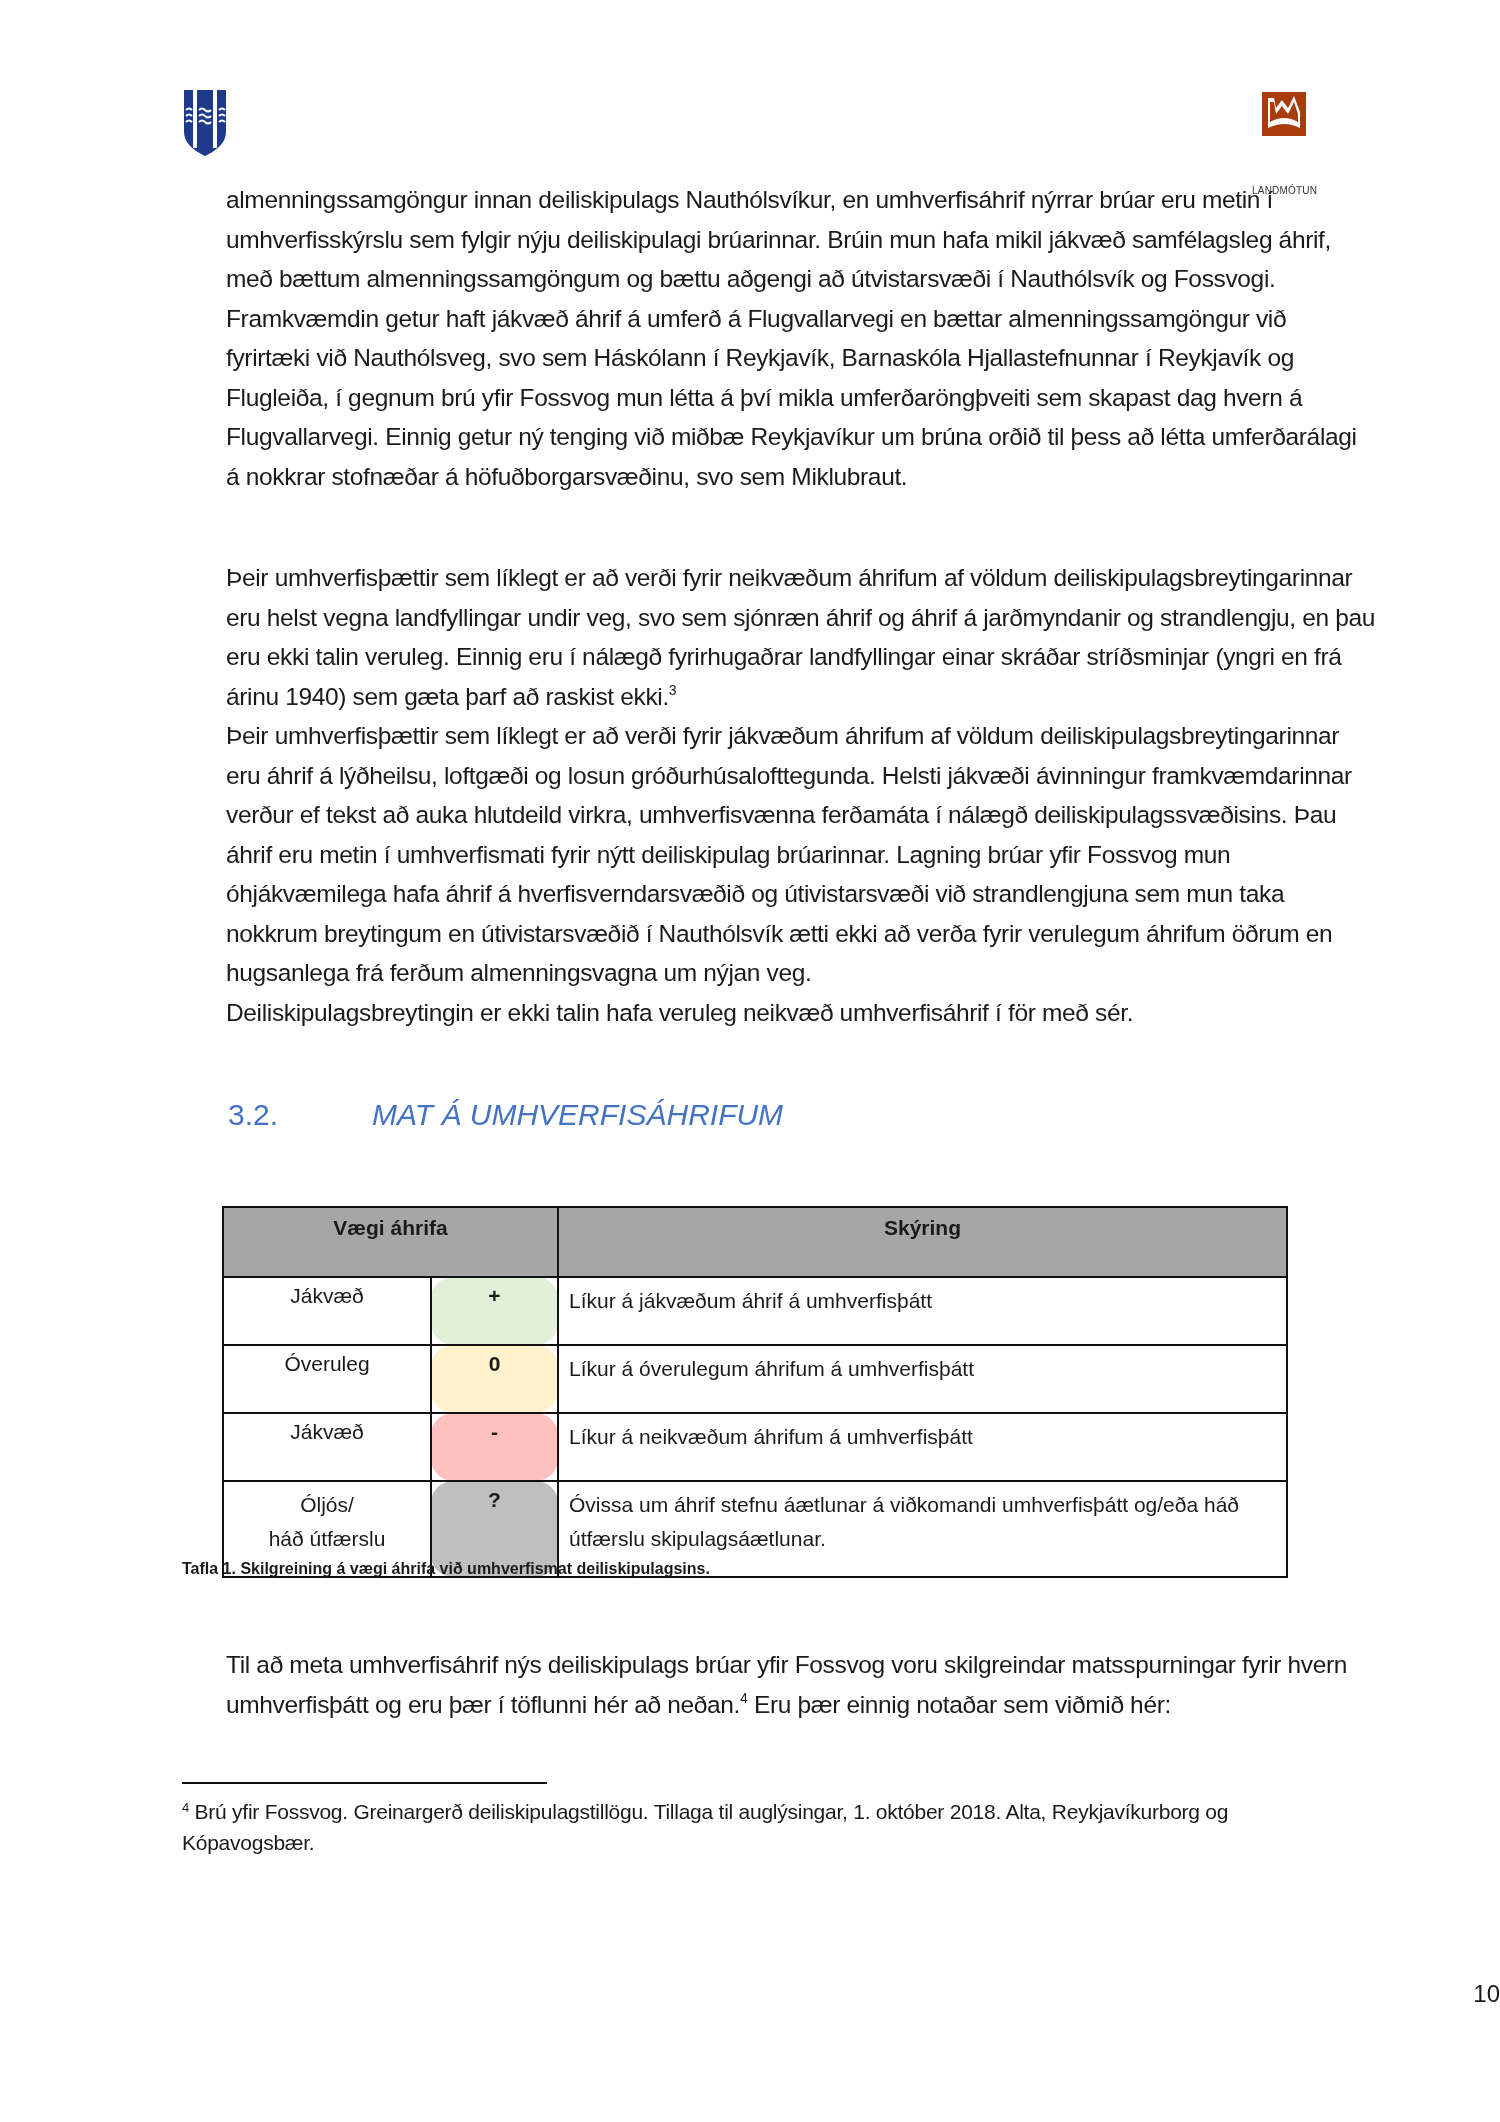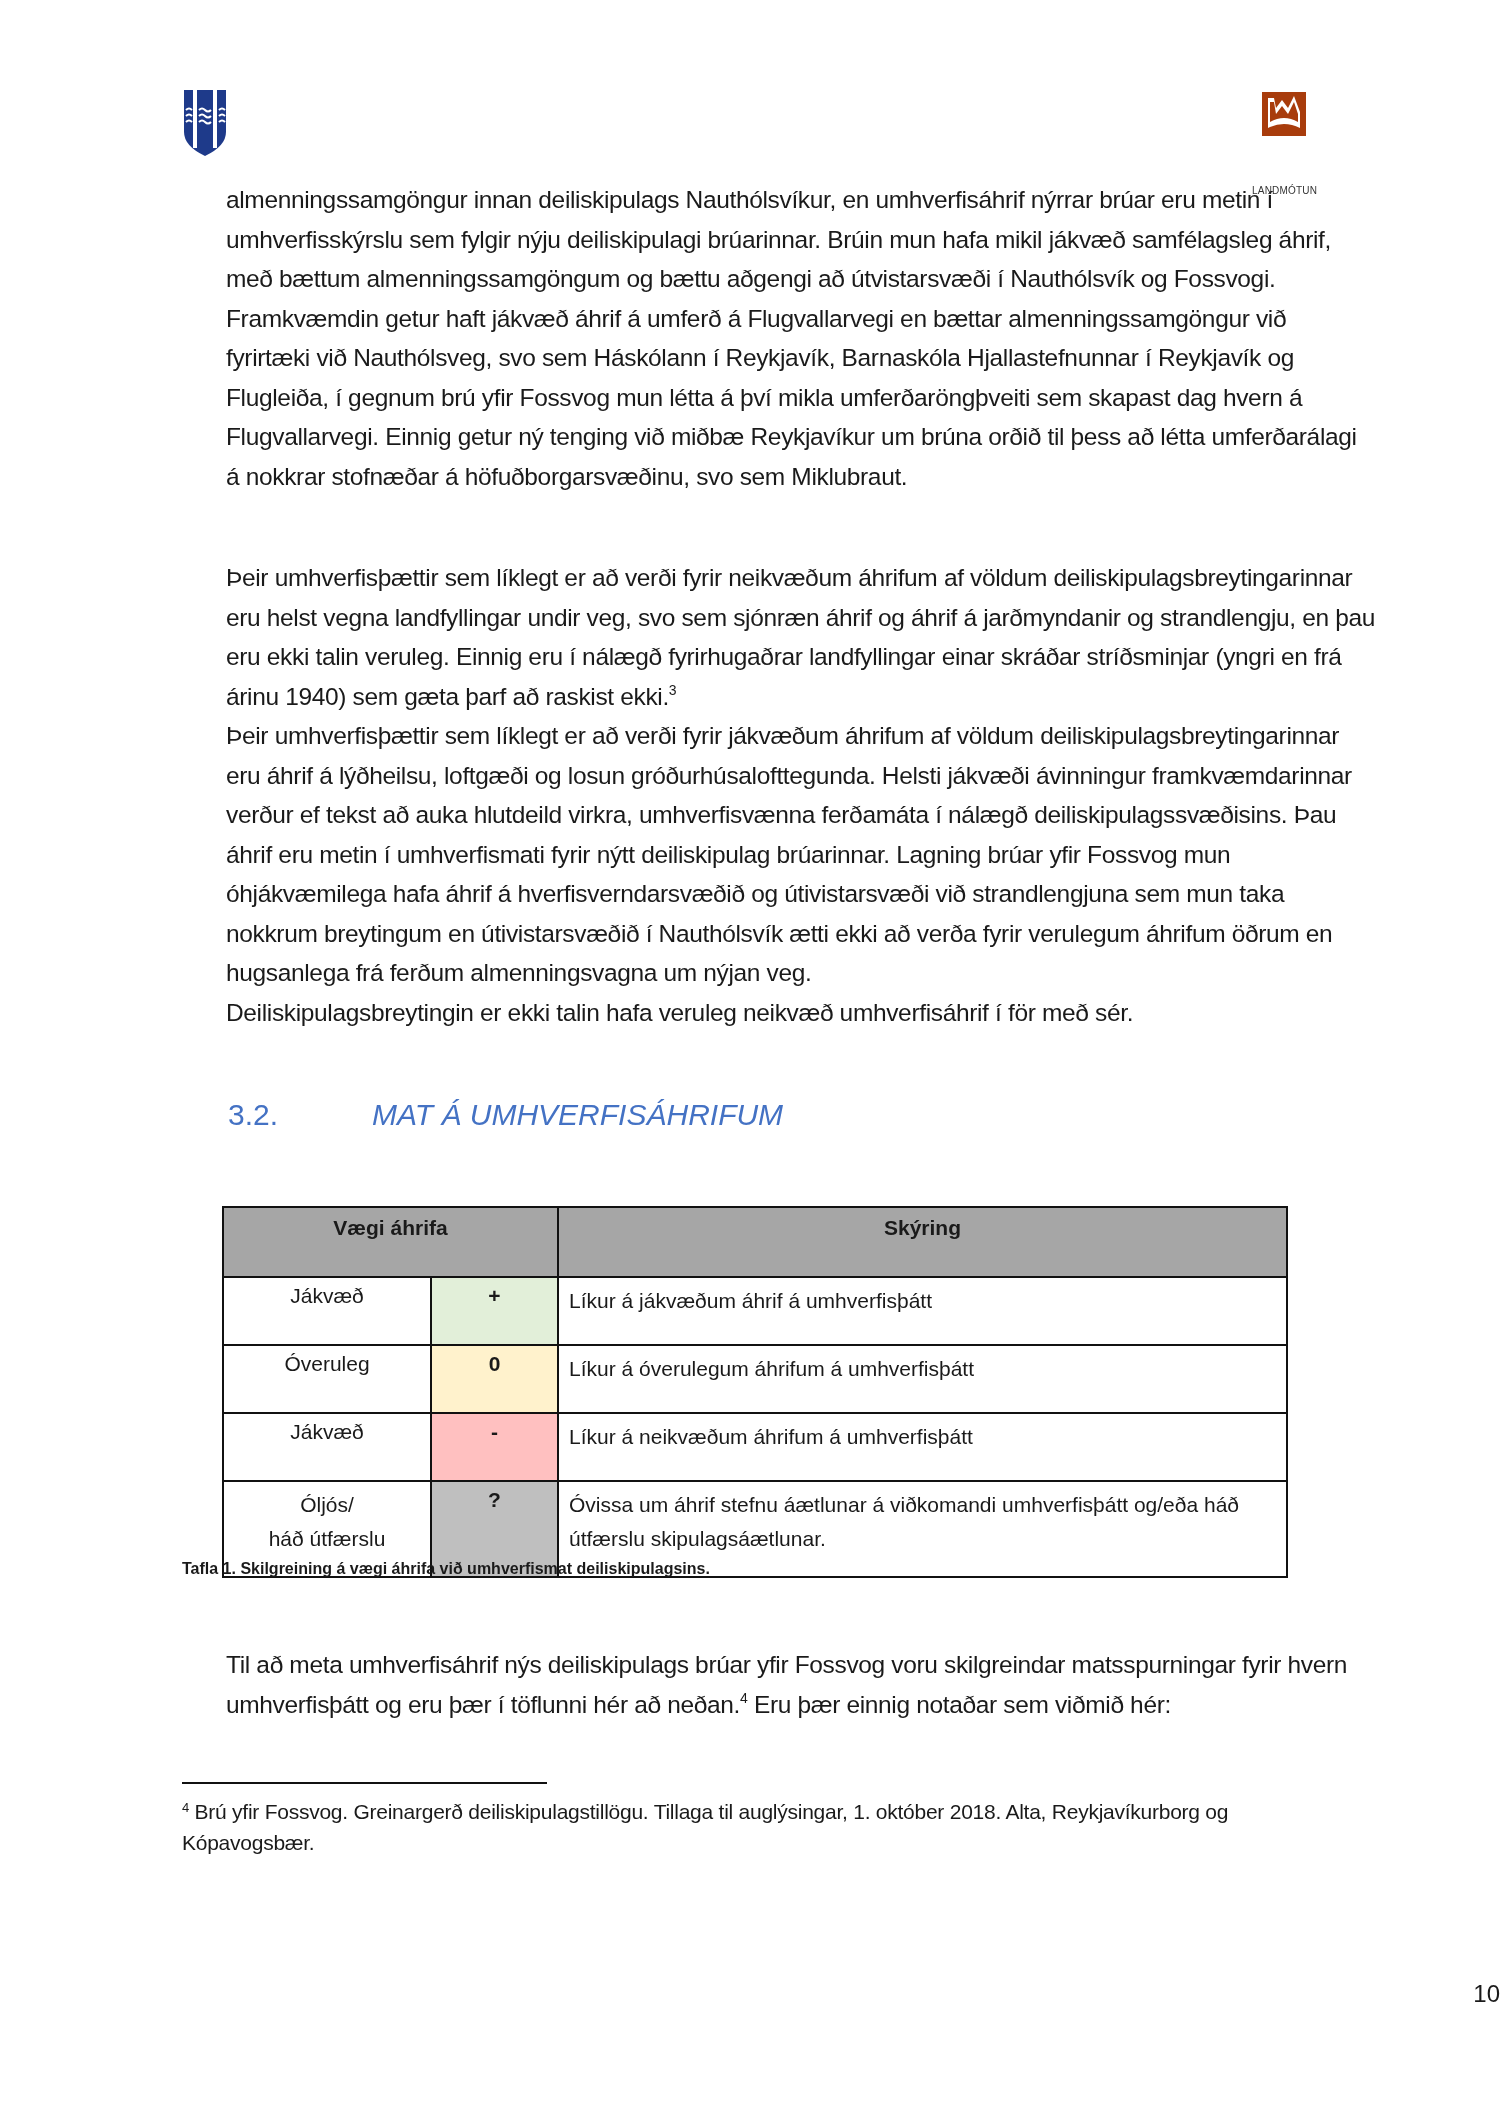--- a/index.html
+++ b/index.html
@@ -16,21 +16,21 @@
   .p1 { top:180px; }
   .p2 { top:558px; }
   sup { font-size:14px; vertical-align:top; position:relative; top:-6px; }
   .heading { position:absolute; top:1098px; left:228px; font-size:30px; color:#4472c4; font-weight:300; }
   .heading .num { position:absolute; left:0; top:0; }
   .heading .title { position:absolute; left:144px; top:0; font-style:italic; white-space:nowrap; }
   table.impact { position:absolute; left:196px; top:1206px; width:1066px; border-collapse:collapse;
                  font-size:21px;margin-left:26px; }
   table.impact td, table.impact th { border:2.5px solid #111; vertical-align:top; padding:0; }
   table.impact th { background:#a6a6a6; height:60px; font-weight:bold; font-size:21px; padding-top:8px; }
-  table.impact td { height:60px; }
+  table.impact td { height:60px;border-radius:22px; }
   .c1 { width:206px; text-align:center; padding-top:6px !important; }
   .c2 { width:125px; text-align:center; font-weight:bold; padding-top:6px !important; }
   .c3 { padding:6px 10px 0 10px !important; line-height:34px; }
   .caption { position:absolute; left:182px; top:1560px; font-size:16px; font-weight:bold; }
   .p3 { top:1645px; }
   .fn-rule { position:absolute; left:182px; top:1782px; width:365px; height:2px; background:#111; }
   .footnotes { position:absolute; left:182px; top:1797px; width:1150px; font-size:21px; line-height:30.5px;
                letter-spacing:-0.25px; }
   .footnotes p { margin:0; }
   .footnotes sup { font-size:13px; top:-4px; }

